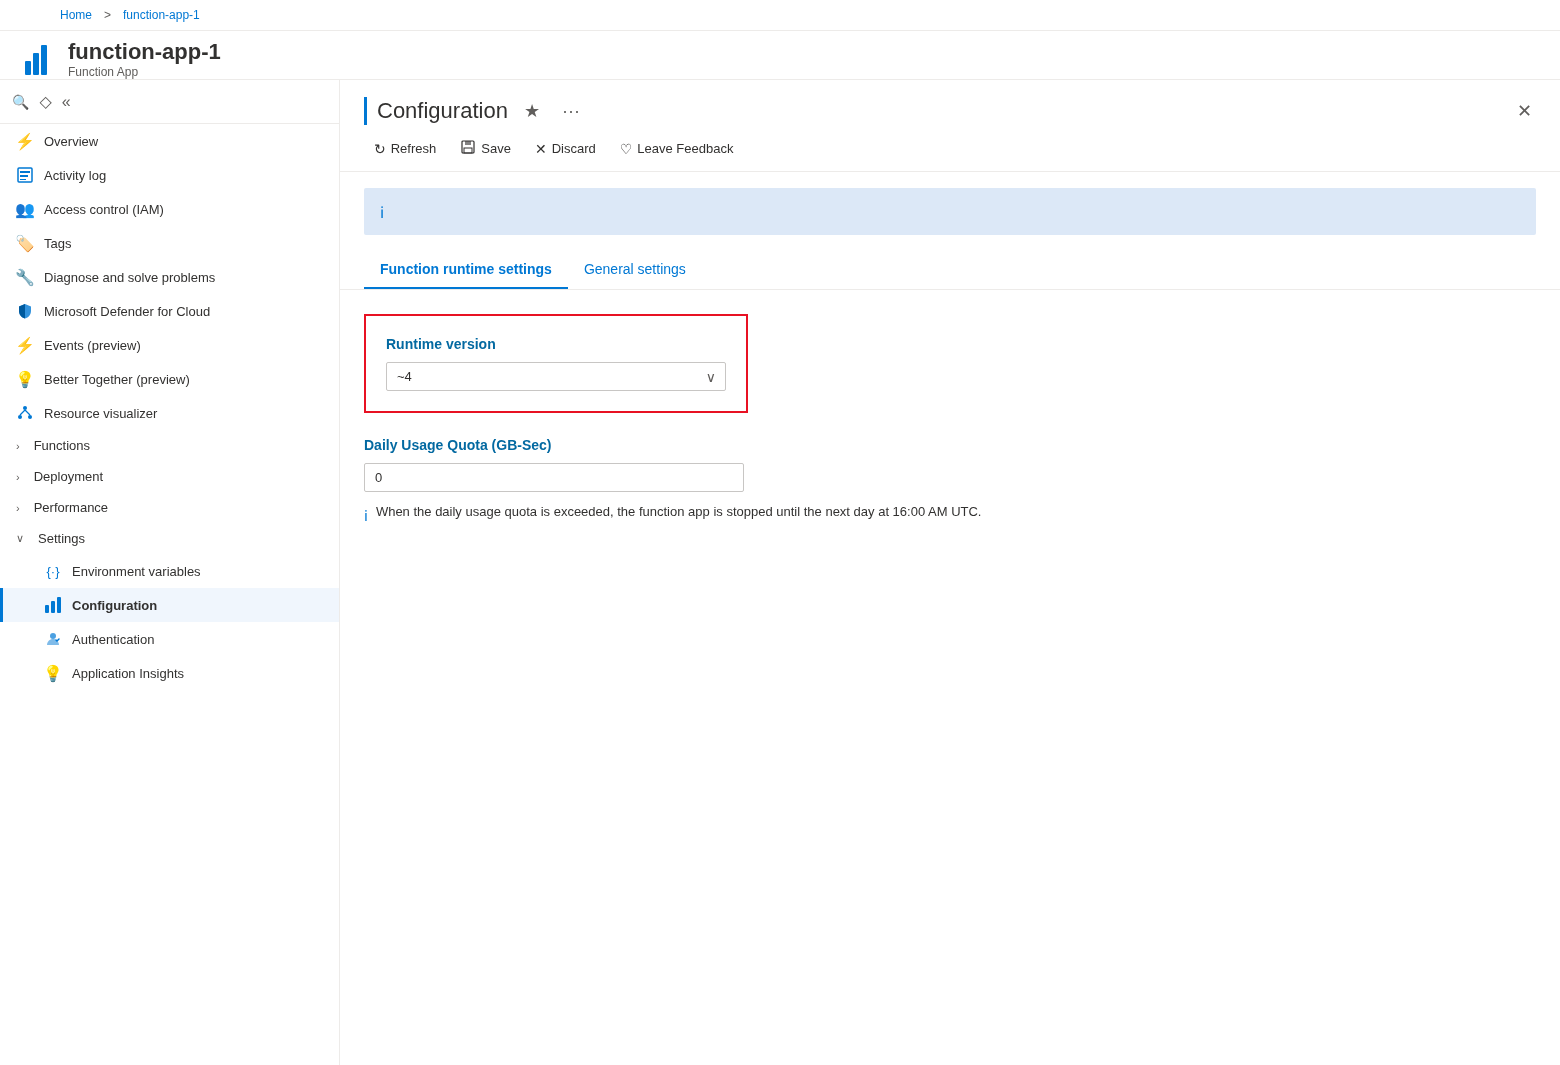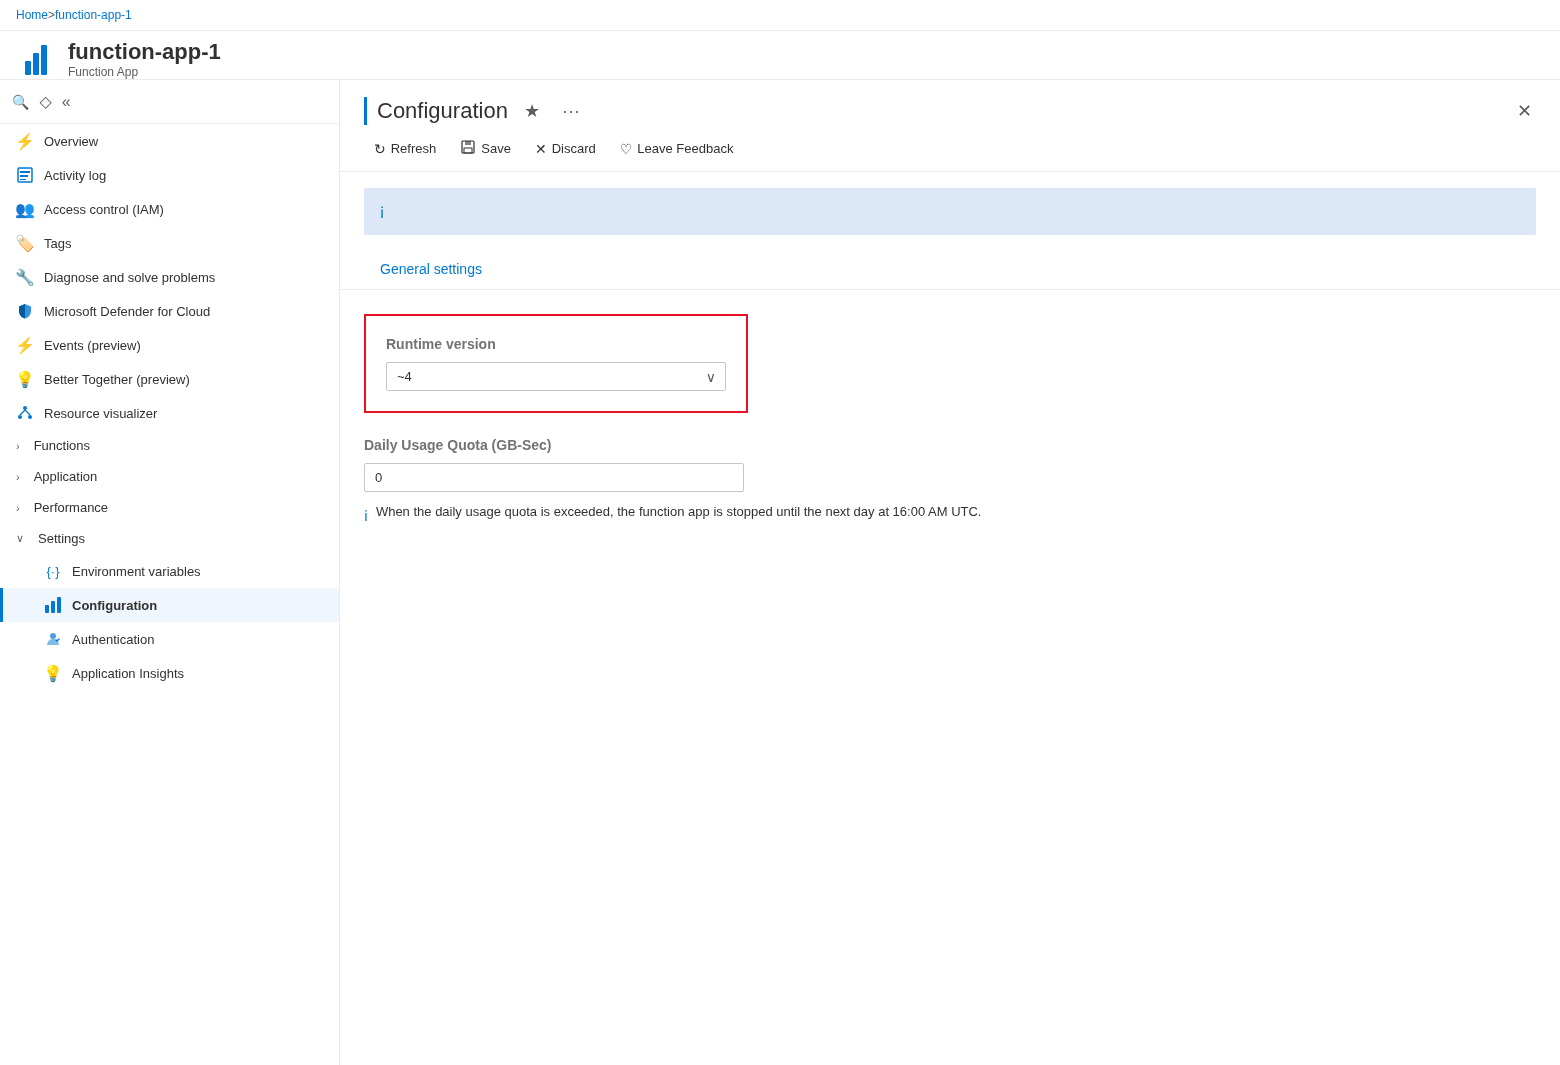--- a/index.html
+++ b/index.html
@@ -1,20 +1,20 @@
 <!DOCTYPE html>
 <html><head>
   <meta charset="utf-8">
   <style>
     * { box-sizing: border-box; margin: 0; padding: 0; }
     body { font-family: 'Segoe UI', sans-serif; font-size: 14px; color: #323130; background: #fff; height: 1065px; width: 1560px; overflow: hidden; display: flex; flex-direction: column; }
 
     
     .top-bar { display: flex; align-items: center; justify-content: space-between; padding: 8px 16px; border-bottom: 1px solid #edebe9; background: #fff; }
-    .breadcrumb { font-size: 12px; color: #0078d4; display: flex; align-items: center; gap: 0; }
+    .breadcrumb { font-size: 12px; color: #0078d4; display: flex; align-items: center; gap: 12px; margin-left: 44px; }
     .breadcrumb span { color: #605e5c; }
     .app-header { display: flex; align-items: center; gap: 12px; padding: 8px 16px 0 16px; }
     .app-icon { width: 40px; height: 40px; display: flex; align-items: center; justify-content: center; }
     .app-title h1 { font-size: 22px; font-weight: 600; color: #323130; }
     .app-title p { font-size: 12px; color: #605e5c; }
 
     
     .layout { display: flex; flex: 1; overflow: hidden; }
 
     
@@ -43,21 +43,21 @@
 
     
     .tab-bar { display: flex; gap: 0; padding: 0 24px; border-bottom: 1px solid #edebe9; }
     .tab { padding: 10px 16px; cursor: pointer; font-size: 14px; color: #0078d4; border-bottom: 2px solid transparent; }
     .tab.active { color: #0078d4; border-bottom: 2px solid #0078d4; font-weight: 600; }
 
     
     .content { flex: 1; padding: 24px; overflow-y: auto; }
     .form-section { margin-bottom: 24px; }
     .form-section-box { border: 2px solid #e81123; padding: 20px; display: inline-block; min-width: 380px; }
-    .form-label { font-size: 14px; font-weight: 600; margin-bottom: 10px; color: #737373; }
+    .form-label { font-size: 14px; font-weight: 600; margin-bottom: 10px; color: #0369a1; }
     .select-wrapper { position: relative; }
     .select-wrapper select { width: 100%; padding: 6px 30px 6px 10px; border: 1px solid #c8c6c4; border-radius: 2px; font-size: 13px; color: #323130; background: #fff; appearance: none; cursor: pointer; outline: none; }
     .select-chevron { position: absolute; right: 10px; top: 50%; transform: translateY(-50%); pointer-events: none; color: #605e5c; }
     .form-input { width: 380px; padding: 6px 10px; border: 1px solid #c8c6c4; border-radius: 2px; font-size: 13px; color: #323130; outline: none; }
     .quota-info { display: flex; align-items: flex-start; gap: 8px; margin-top: 12px; font-size: 13px; color: #323130; }
     .quota-info-icon { color: #0078d4; font-size: 15px; flex-shrink: 0; margin-top: 1px; }
 
     
     ::-webkit-scrollbar { width: 6px; }
     ::-webkit-scrollbar-track { background: #f3f2f1; }
@@ -185,21 +185,21 @@
         <span>Resource visualizer</span>
       </div>
 
       <div class="nav-item">
         <span class="nav-chevron">›</span>
         <span>Functions</span>
       </div>
 
       <div class="nav-item">
         <span class="nav-chevron">›</span>
-        <span>Application</span>
+        <span>Deployment</span>
       </div>
 
       <div class="nav-item">
         <span class="nav-chevron">›</span>
         <span>Performance</span>
       </div>
 
       <div class="nav-item">
         <span class="nav-chevron">∨</span>
         <span>Settings</span>
@@ -275,20 +275,21 @@
         <span style="font-size:14px;">♡</span>
         <span>Leave Feedback</span>
       </button>
     </div>
 
     <div class="info-banner">
       <span class="info-icon">ℹ</span>
     </div>
 
     <div class="tab-bar">
+      <div class="tab active">Function runtime settings</div>
       <div class="tab">General settings</div>
     </div>
 
     <div class="content">
 
       <div class="form-section">
         <div class="form-section-box">
           <div class="form-label">Runtime version</div>
           <div class="select-wrapper" style="width:340px;">
             <select>

